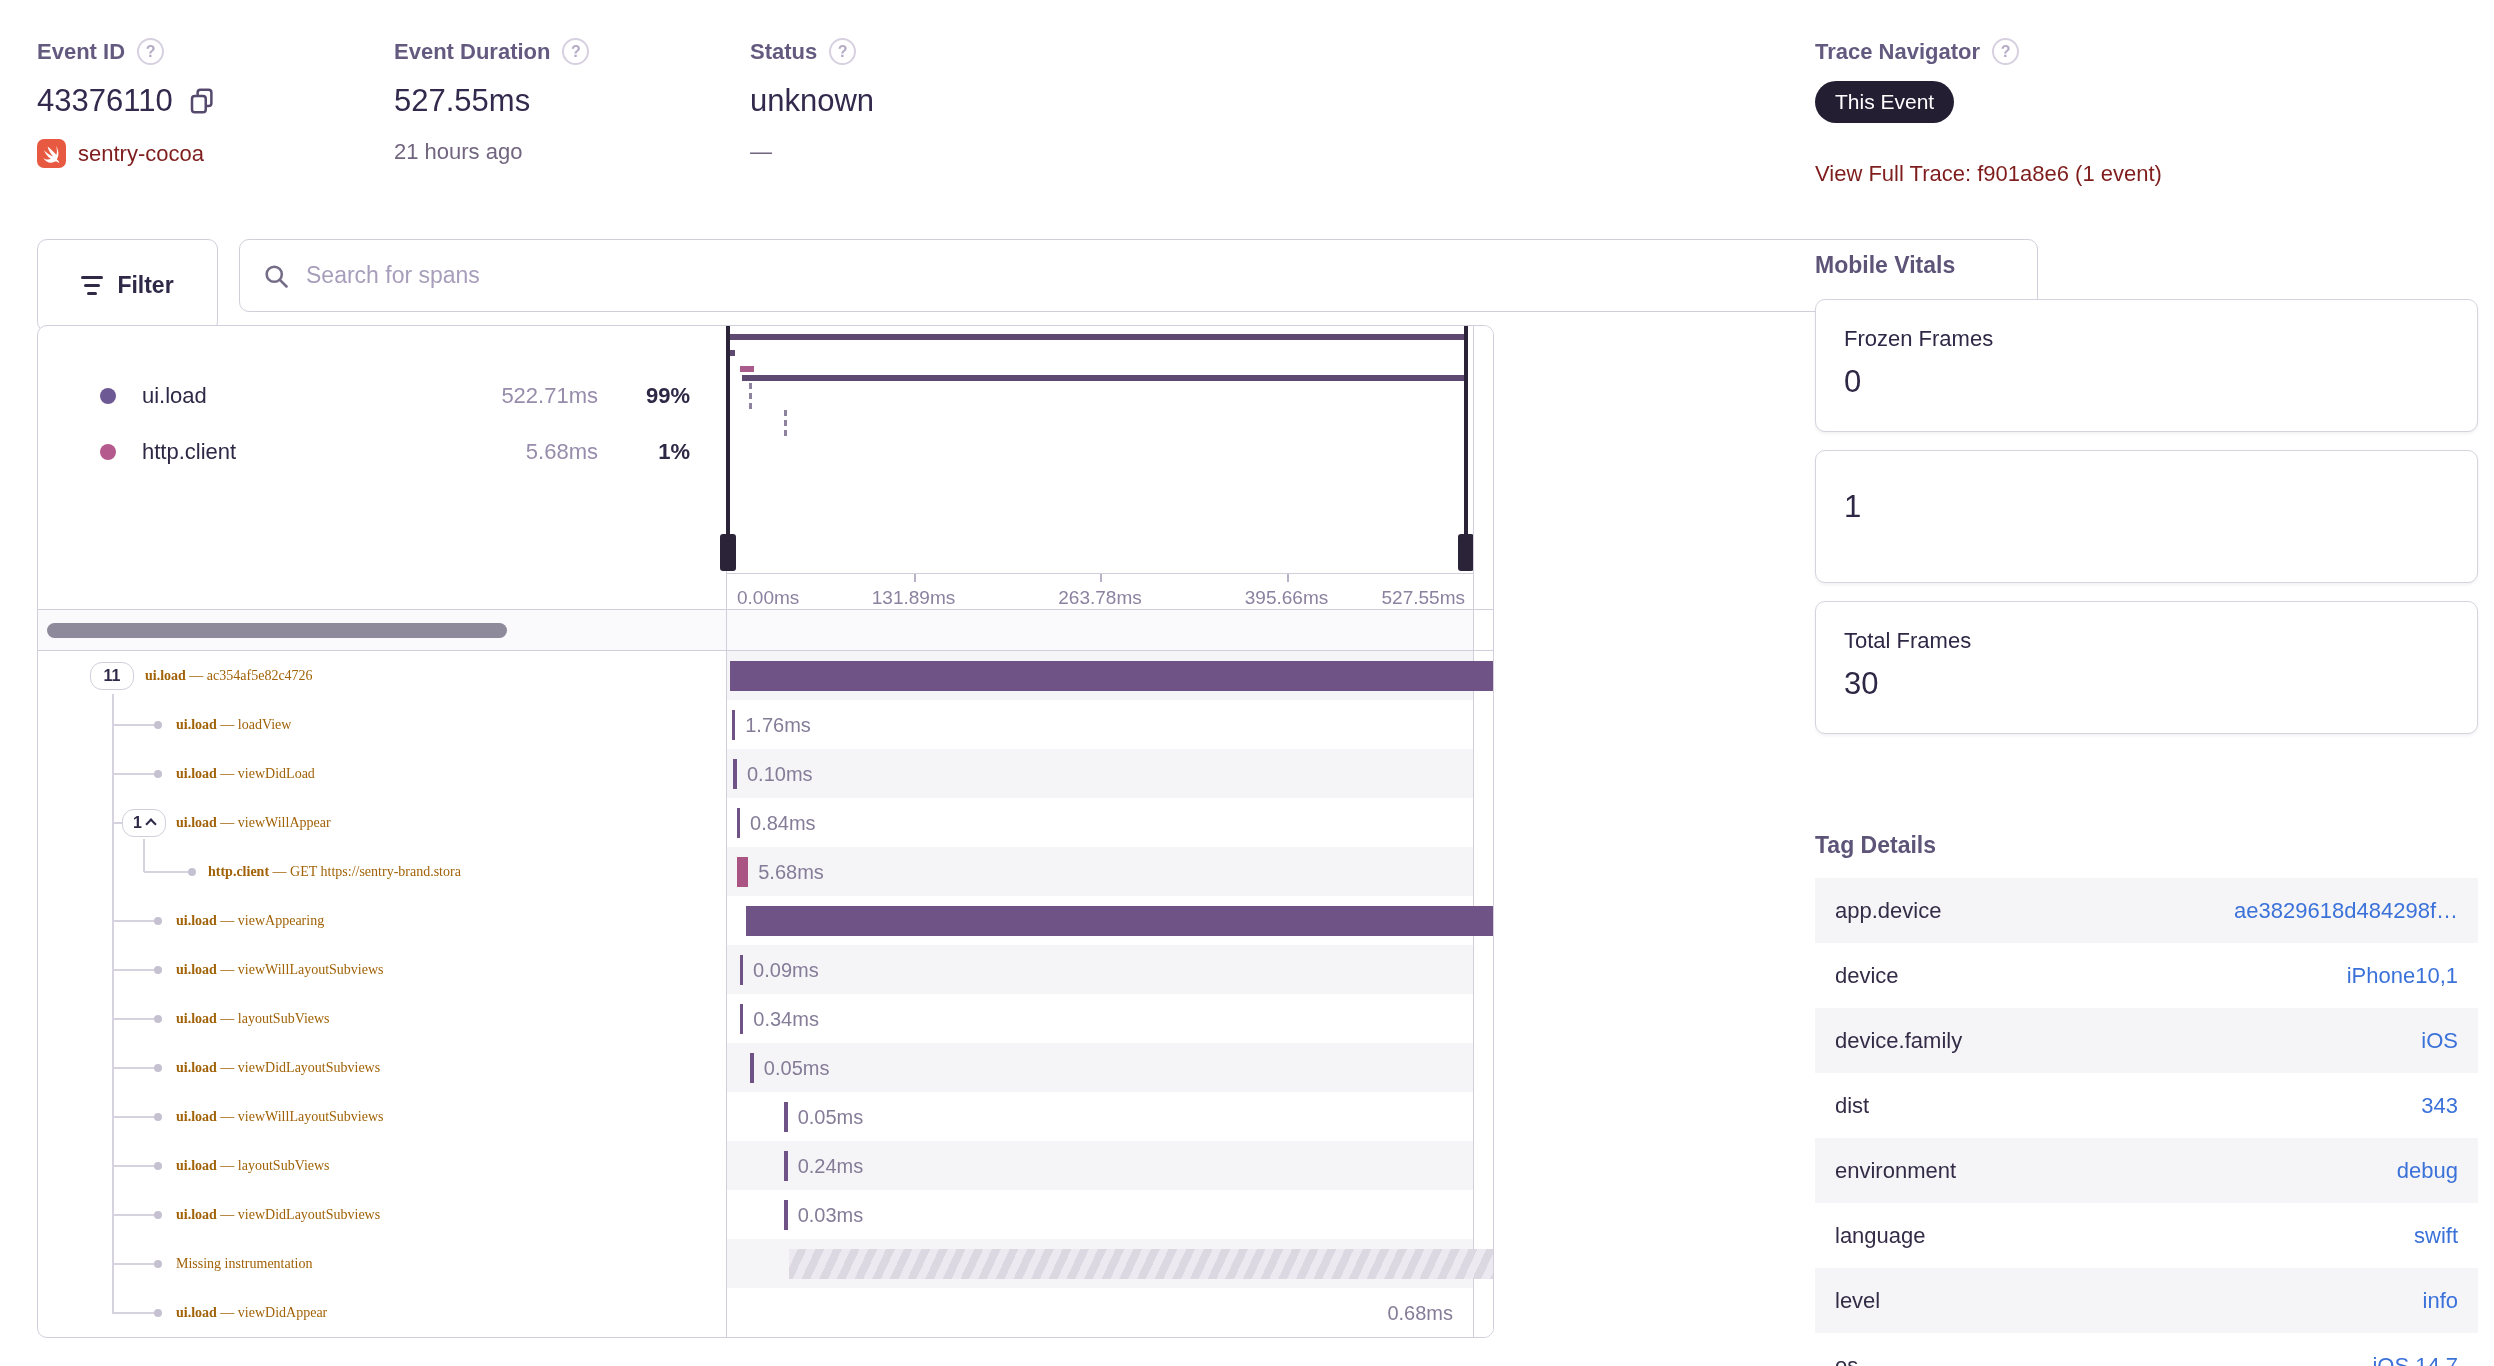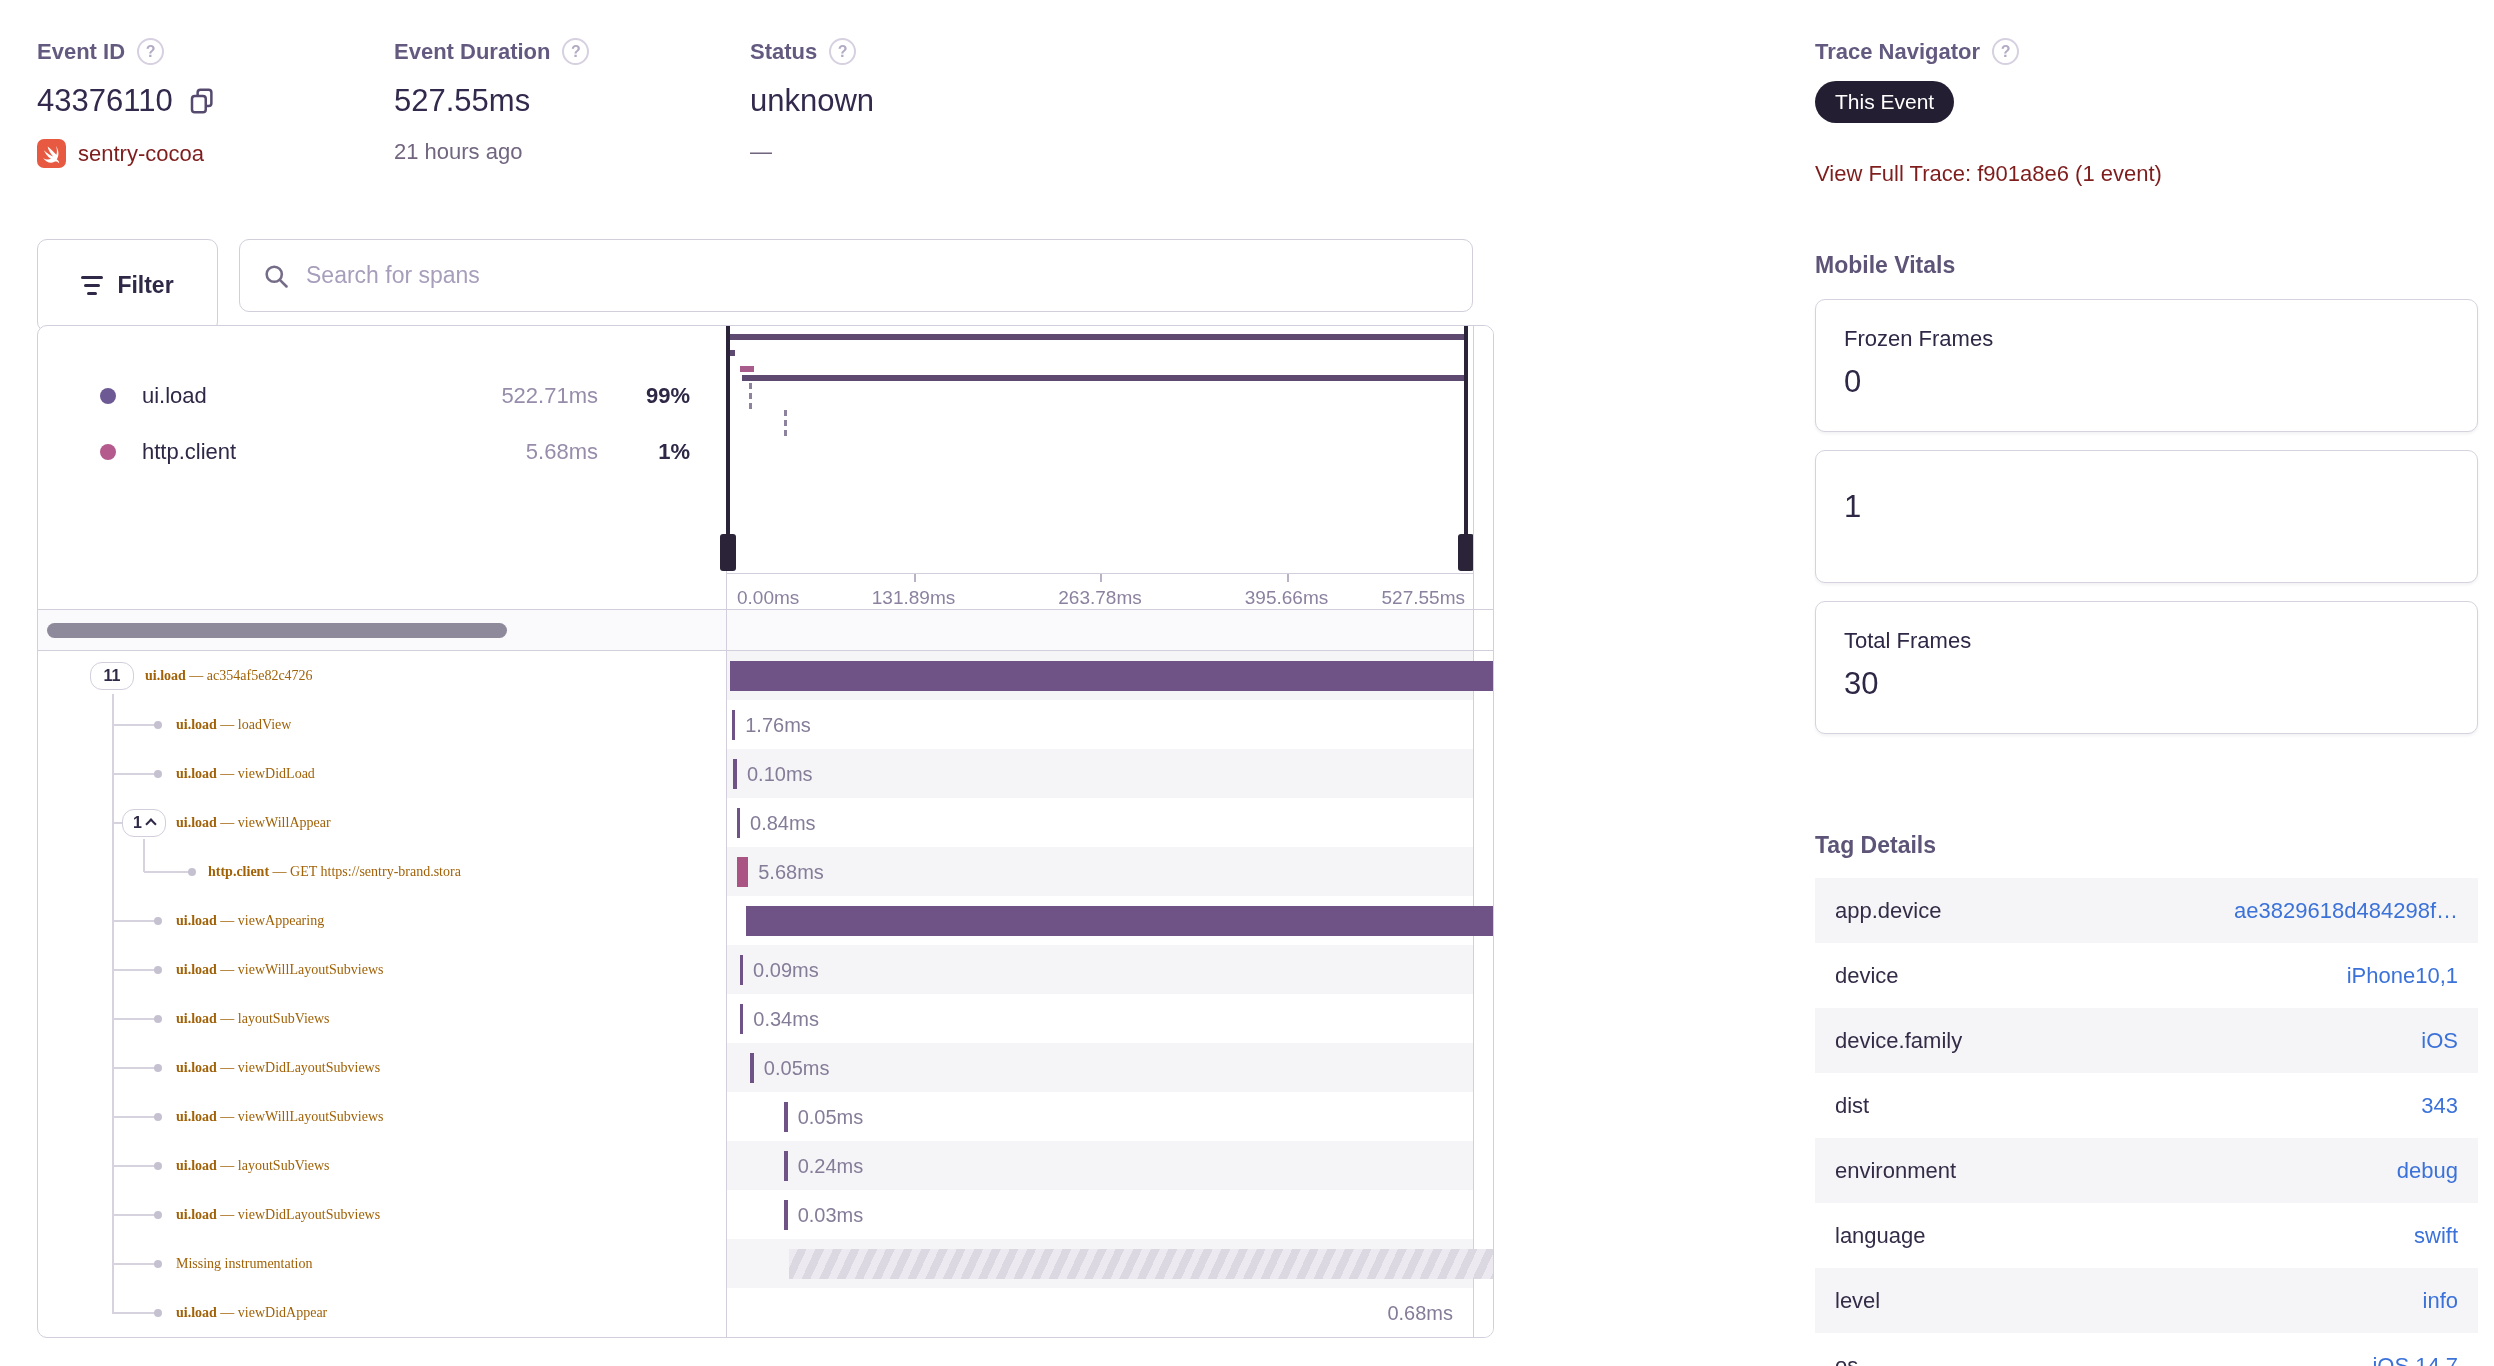--- a/index.html
+++ b/index.html
@@ -30,21 +30,21 @@
 
   
   .filter-btn {
     left:37px; top:239px; width:181px; height:93px; border:1.5px solid #d2cedb; border-radius:10px;
     display:flex; align-items:center; justify-content:center; gap:14px; background:#fff; cursor:pointer;
   }
   .filter-btn span.txt { font-size:23px; font-weight:700; color:#2f2847; }
   .f-ico { display:flex; flex-direction:column; align-items:center; gap:5px; }
   .f-ico i { display:block; height:3px; background:#2f2847; border-radius:2px; }
   .search-box {
-    left:239px; top:239px; width:1234px; height:73px; border:1.5px solid #d2cedb; border-radius:10px;
+    left:239px; top:239px; width:1799px; height:73px; border:1.5px solid #d2cedb; border-radius:10px;
     display:flex; align-items:center; padding:0 22px; gap:16px; background:#fff;
   }
   .search-box input {
     border:none; outline:none; flex:1; font-size:23px; color:#2f2847;
     font-family:"Liberation Sans","DejaVu Sans",sans-serif;
   }
   .search-box input::placeholder { color:#a79ebb; }
 
   
   .spans-panel {

